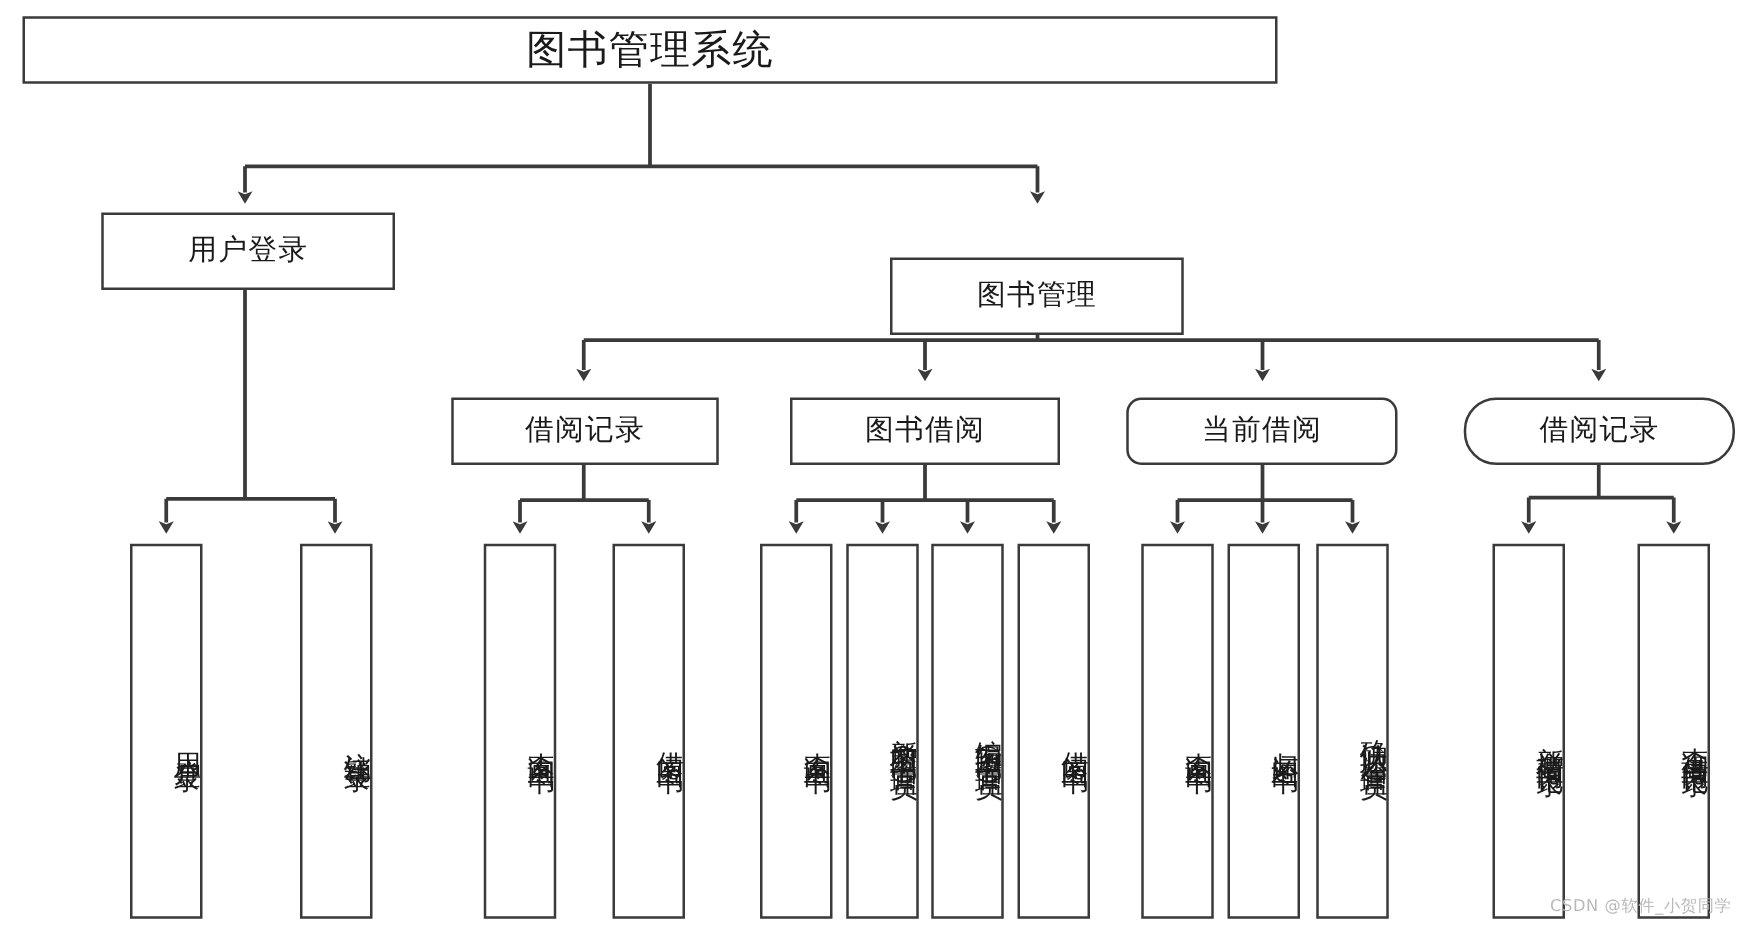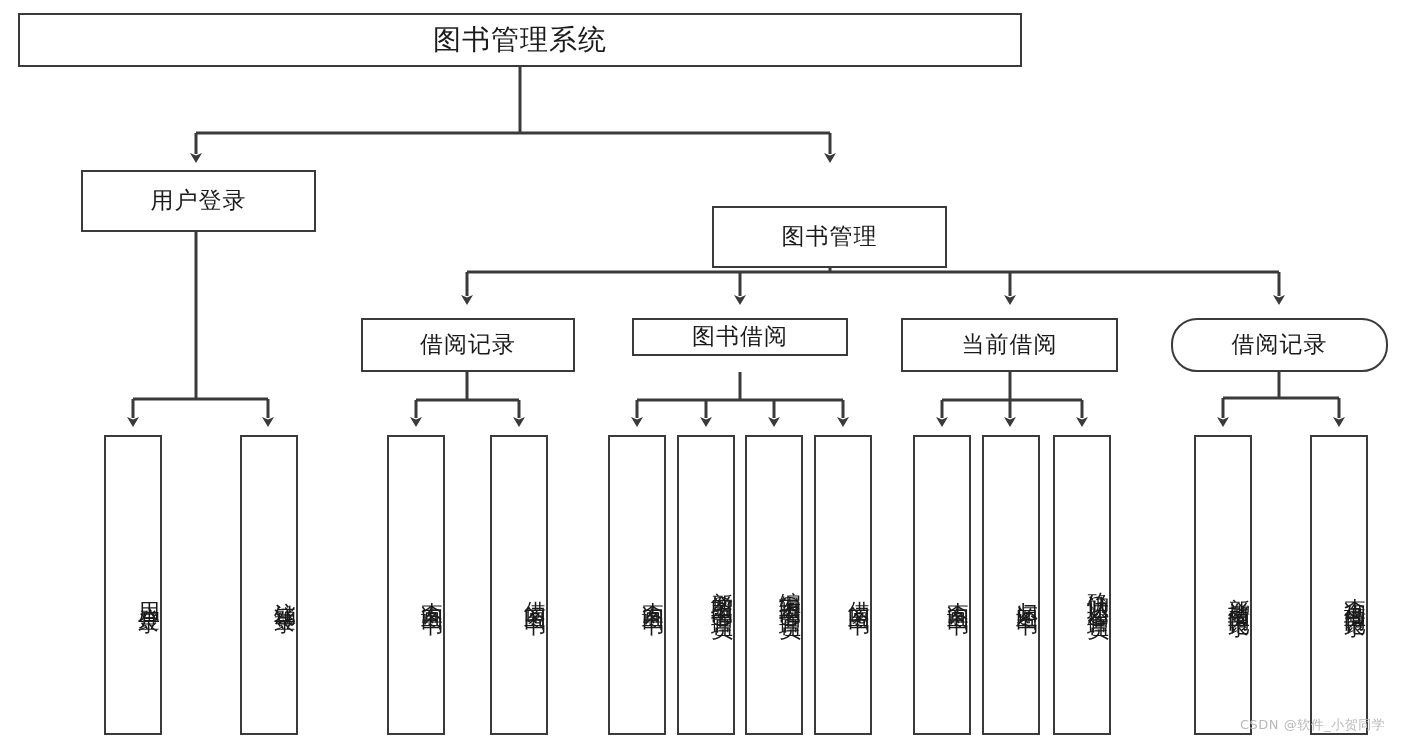--- a/index.html
+++ b/index.html
@@ -35,21 +35,21 @@
     align-items: center;
     justify-content: center;
     color: #1a1a1a;
   }
   .node.horiz {
     font-size: 23px;
     letter-spacing: 1px;
     line-height: 1.1;
   }
   .node.root {
-    font-size: 28px;
+    font-size: 32px;
   }
   .node.vert {
     writing-mode: vertical-rl;
     text-orientation: upright;
     font-size: 22px;
     letter-spacing: 4px;
     line-height: 1.0;
     padding-top: 14px;
     align-items: flex-start;
     justify-content: center;
@@ -122,22 +122,22 @@
       <path d="M1339,398 L1339,418" marker-end="url(#arrow)"></path>
     </g>
   </svg>
 
   <div class="node horiz root" style="left:18px; top:13px; width:1004px; height:54px;">图书管理系统</div>
 
   <div class="node horiz" style="left:81px; top:170px; width:235px; height:62px;">用户登录</div>
   <div class="node horiz" style="left:712px; top:170px; width:235px; height:62px;margin-top:36px;">图书管理</div>
 
   <div class="node horiz" style="left:361px; top:318px; width:214px; height:54px;">借阅记录</div>
-  <div class="node horiz" style="left:632px; top:318px; width:216px; height:38px;">图书借阅</div>
-  <div class="node horiz" style="left:901px; top:318px; width:217px; height:54px;">当前借阅</div>
+  <div class="node horiz" style="left:632px; top:318px; width:216px; height:54px;">图书借阅</div>
+  <div class="node horiz" style="left:901px; top:318px; width:217px; height:54px;border-radius:12px;">当前借阅</div>
   <div class="node horiz" style="left:1171px; top:318px; width:217px; height:54px;border-radius:26px;">借阅记录</div>
 
   <div class="node vert" style="left:104px; top:435px; width:58px; height:300px;">
     <span class="vlabel">用户登录</span>
   </div>
   <div class="node vert" style="left:240px; top:435px; width:58px; height:300px;">
     <span class="vlabel">注销登录</span>
   </div>
 
   <div class="node vert" style="left:387px; top:435px; width:58px; height:300px;">

